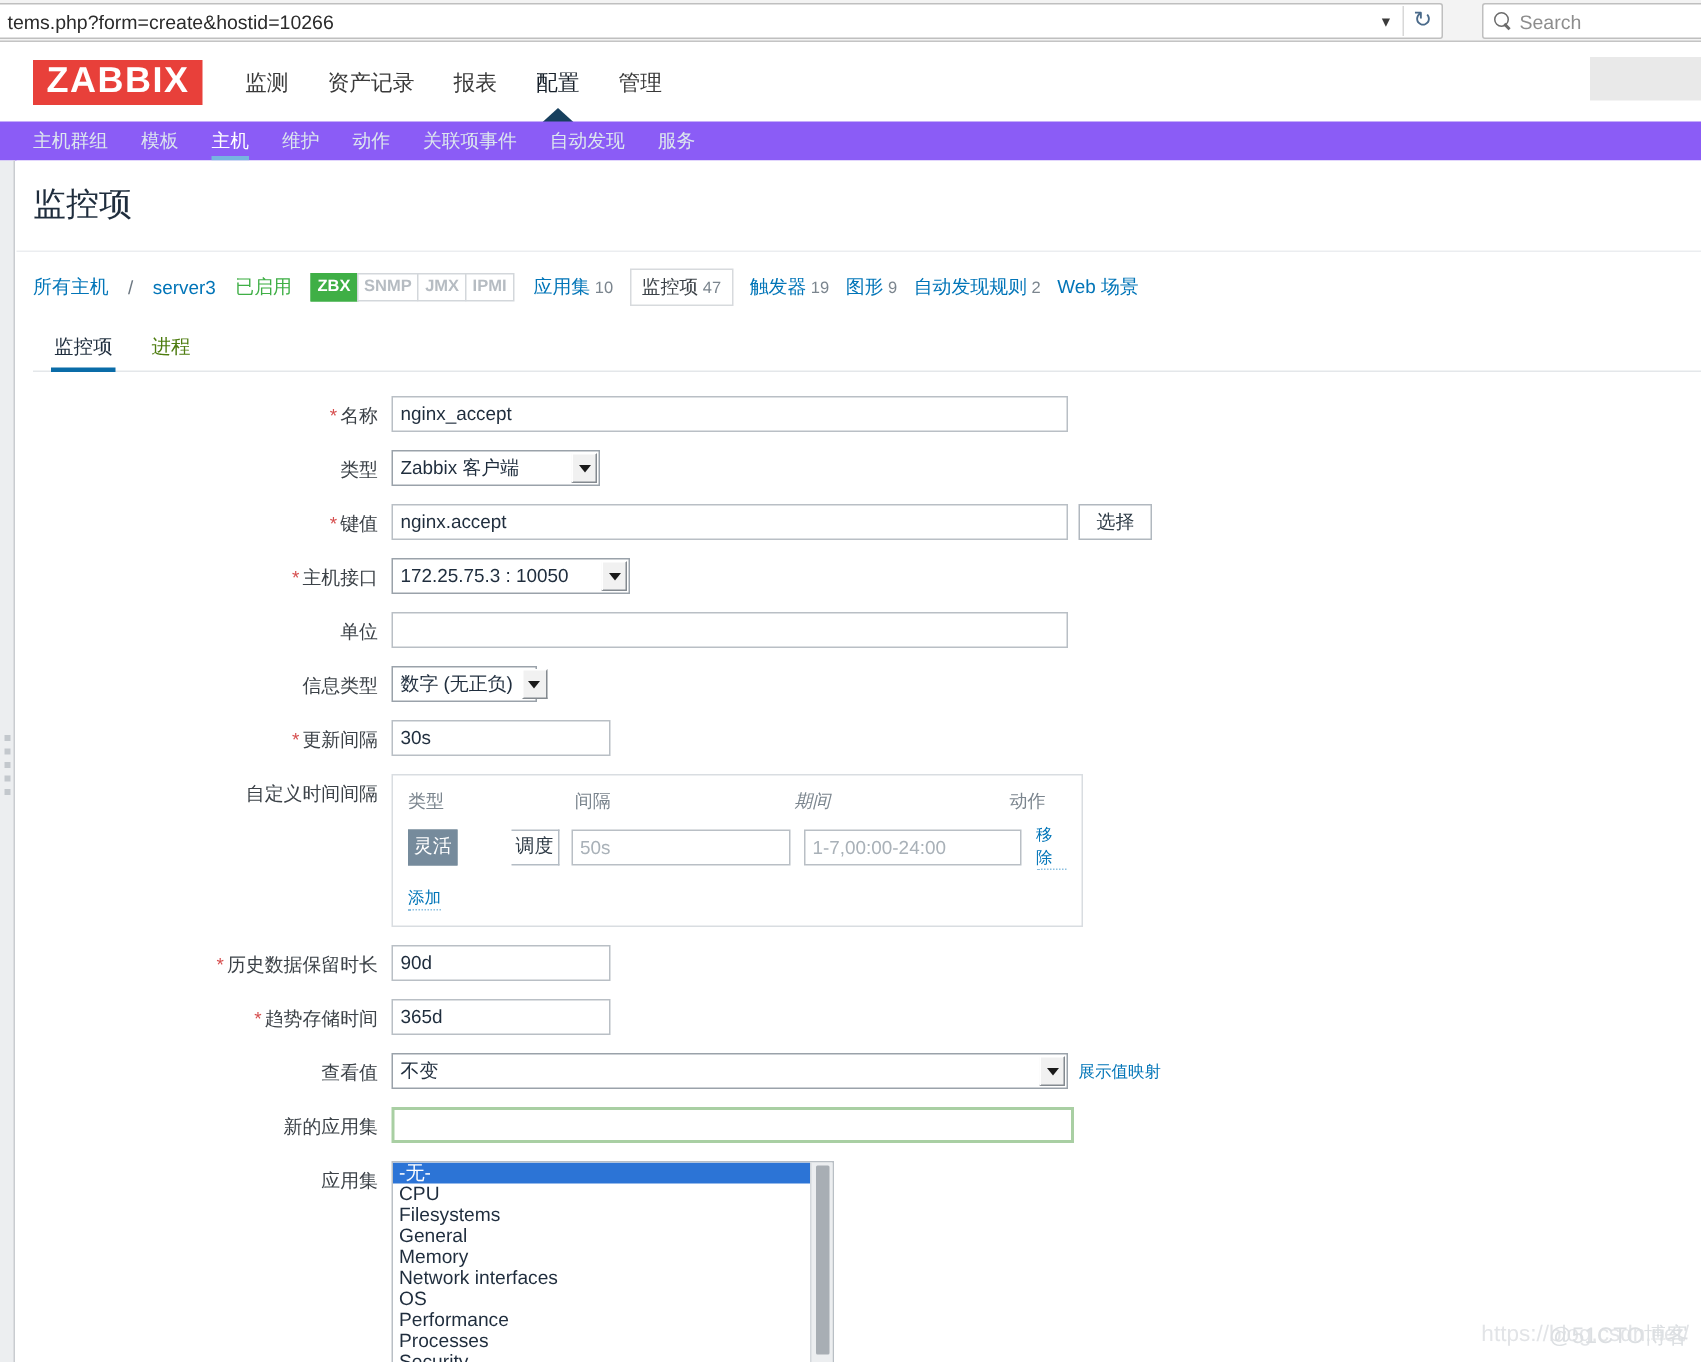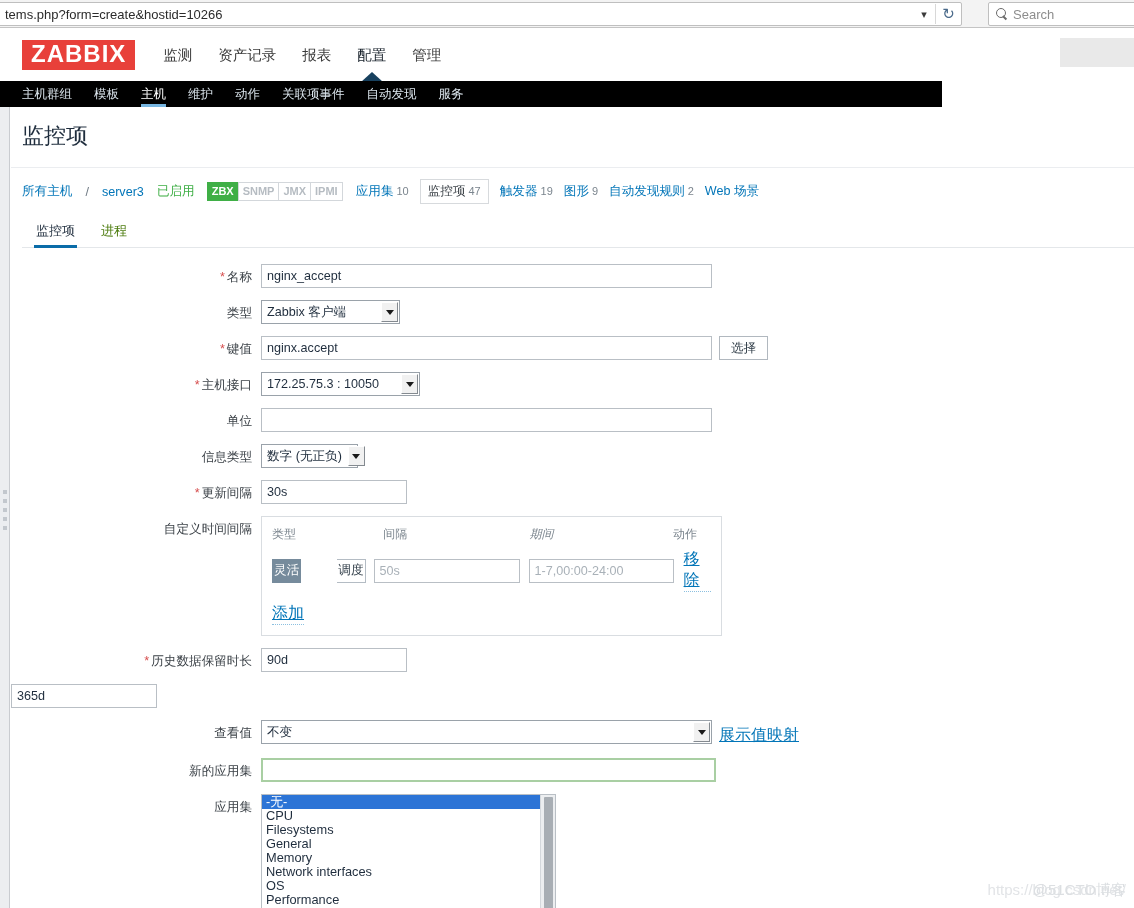--- a/index.html
+++ b/index.html
@@ -97,22 +97,22 @@
     border-bottom: 10px solid #17405e;
   }
   .header-stub {
     position: absolute; right: 0; top: 9px;
     width: 74px; height: 29px; background: #e9e9e9;
   }
 
   
   .subnav {
     position: absolute; top: 81px; left: 0;
-    width: 942px; height: 26px;
-    background: #000000;
+    width: 1134px; height: 26px;
+    background: #8b5cf6;
     display: flex; align-items: center;
     padding-left: 22px; gap: 22px;
   }
   .subnav-item {
     font-size: 12.5px; color: #dce6ee;
     height: 26px; display: flex; align-items: center;
     position: relative; cursor: pointer;
   }
   .subnav-item.active { color: #ffffff; }
   .subnav-item.active::after {
@@ -235,21 +235,21 @@
   .sel-view { width: 451px; }
 
   .btn {
     height: 24px; min-width: 48px;
     border: 1px solid #b1b8bf; background: #ffffff;
     font-size: 12.6px; color: #2d3a45;
     cursor: pointer; padding: 0 11px;
     font-family: "Liberation Sans", sans-serif;
   }
 
-  .link { color: #0275b8; font-size: 16px; cursor: pointer; text-decoration: underline; }
+  .link { color: #0275b8; font-size: 11px; cursor: pointer; }
   .link.dotted { border-bottom: 1px dotted #8cc0e0; }
 
   
   .intervals {
     border: 1px solid #d9dde1; background: #ffffff;
     width: 461px; padding: 9px 10px 10px 10px;
   }
   .iv-head { display: flex; font-size: 12px; color: #7b858e; margin-bottom: 6px; }
   .iv-c1 { width: 117px; }
   .iv-c2 { width: 154px; }
@@ -478,20 +478,23 @@
     <div class="row">
       <div class="lab">
         <span class="req">*</span><span>历史数据保留时长</span>
       </div>
       <div class="ctrl">
         <input class="txt w146" value="90d" style="">
       </div>
     </div>
 
     <div class="row">
+      <div class="lab">
+        <span class="req">*</span><span>趋势存储时间</span>
+      </div>
       <div class="ctrl">
         <input class="txt w146" value="365d" style="">
       </div>
     </div>
 
     <div class="row">
       <div class="lab"><span>查看值</span></div>
       <div class="ctrl">
         <div class="sel sel-view">
           <span class="val">不变</span>

